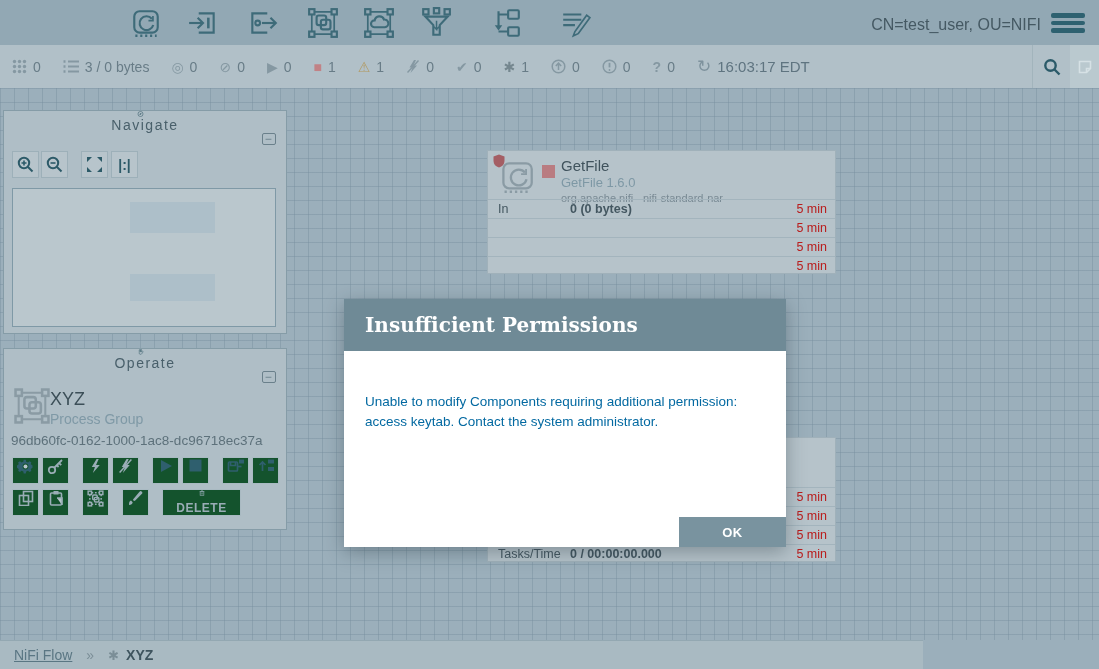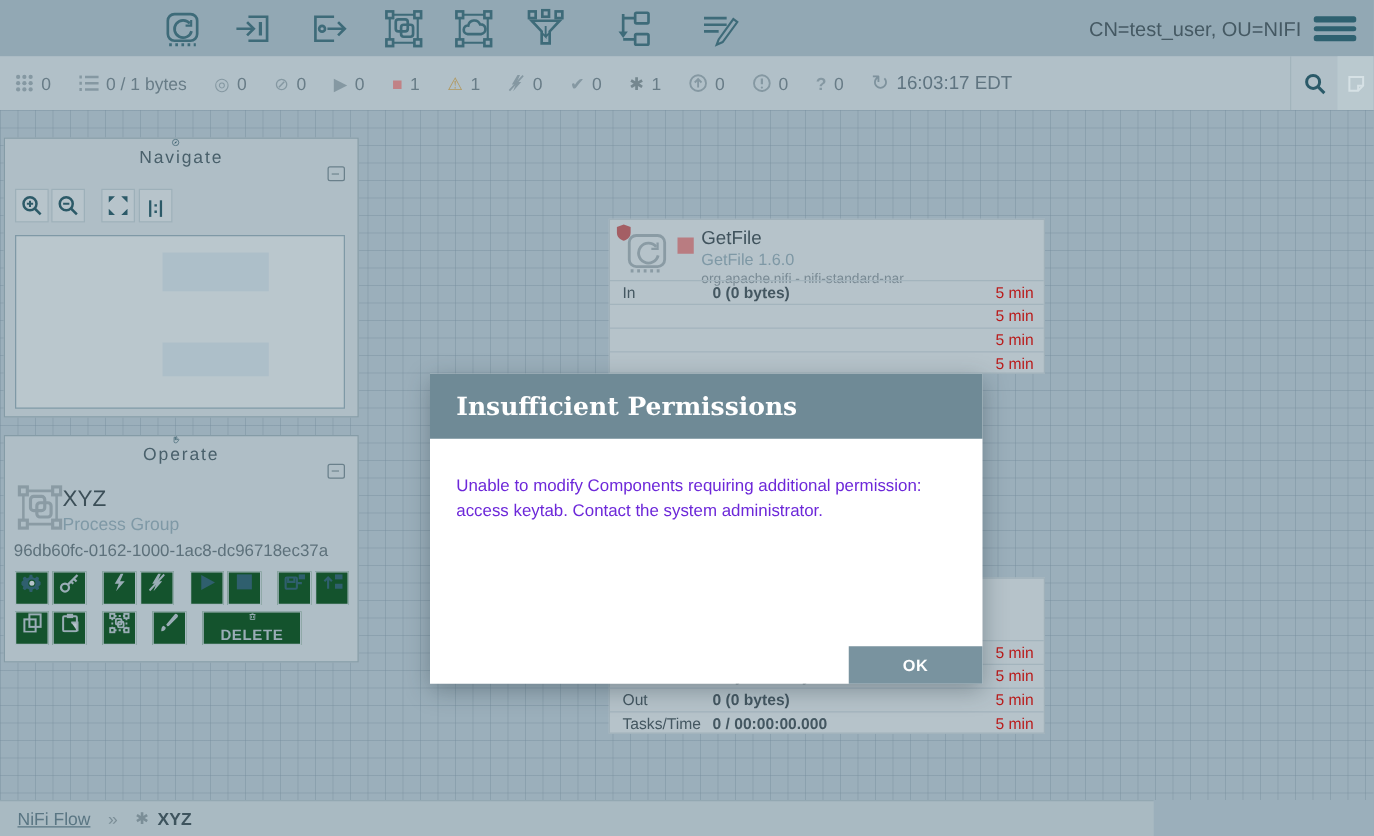--- a/index.html
+++ b/index.html
@@ -43,37 +43,37 @@
   .be-rect { position:absolute; background:#adbfc9; }
 
   .op-name { position:absolute; left:46px; top:40px; font-size:18px; color:#3c4f58; }
   .op-type { position:absolute; left:46px; top:62px; font-size:14px; color:#7f99a6; }
   .op-id   { position:absolute; left:7px;  top:84px; font-size:13.5px; color:#5d717b; }
   .op-btn { position:absolute; width:27px; height:27px; background:#14532d; border:1px solid #a9bac2; color:#2f5f6e; display:flex; align-items:center; justify-content:flex-start; cursor:pointer; font-size:16px;flex-direction:column; }
   .op-btn.dis { color:#9aadb6; cursor:default; }
   .op-del { width:79px; font-size:12px; font-weight:bold; letter-spacing:.5px; gap:5px; }
 
   
-  .proc { position:absolute; width:349px; background:#b6c3ca; border:1px solid #a0b1ba; cursor:move;margin-top:25px; }
+  .proc { position:absolute; width:349px; background:#b6c3ca; border:1px solid #a0b1ba; cursor:move; }
   .proc-title { position:absolute; left:73px; top:6px; font-size:15px; color:#40535d; }
   .proc-ver { position:absolute; left:73px; top:24px; font-size:13px; color:#7e98a5; }
   .proc-bundle { position:absolute; left:73px; top:41px; font-size:11px; color:#798a94; }
   .proc-shield { position:absolute; left:5px; top:3px; }
   .proc-square { position:absolute; left:54px; top:14px; width:13px; height:13px; background:#b97c81; }
   .proc-rows { position:absolute; left:0; right:0; }
   .prow { height:19px; border-top:1px solid #a3b4bd; display:flex; align-items:center; font-size:12.5px; padding:0 8px 0 10px; color:#445761; }
   .prow .pl { width:72px; }
   .prow .pv { font-weight:bold; }
   .prow .pt { margin-left:auto; color:#b91c1c; }
 
   
   .modal { position:absolute; left:344px; top:211px; width:442px; height:248px; background:#fff; box-shadow:0 5px 18px rgba(30,45,55,.35); z-index:10; }
   .modal-h { height:52px; background:#6f8a96; display:flex; align-items:center; padding:0 21px; }
   .modal-title { font-family:"DejaVu Serif","Liberation Serif",serif; font-weight:bold; font-size:20px; color:#fff; }
-  .modal-body { padding:28px 10px 0 21px; font-size:13.5px; line-height:1.45; color:#6d28d9; width:424px; }
+  .modal-body { padding:41px 10px 0 21px; font-size:13.5px; line-height:1.45; color:#0369a1; width:424px; }
   .ok-btn { position:absolute; right:0; bottom:0; width:107px; height:30px; background:#79939f; color:#fff; border:none; font-family:inherit; font-size:13px; font-weight:bold; letter-spacing:.5px; cursor:pointer; }
 
   
   .breadcrumb { position:absolute; left:0; top:640px; width:923px; height:29px; background:#a9bac2; border-top:1px solid #93a8b2; display:flex; align-items:center; padding-left:14px; font-size:14px; }
   .bc-root { color:#5a7683; text-decoration:underline; cursor:pointer; }
   .bc-sep { color:#7b8e97; margin:0 14px; }
   .bc-star { color:#7b8e97; font-size:13px; margin-right:7px; }
   .bc-cur { color:#3e545e; font-weight:bold; }
 </style>
 </head>
@@ -171,21 +171,21 @@
         <circle cx="7.5" cy="12.5" r="1.7"></circle>
         <circle cx="12.5" cy="12.5" r="1.7"></circle>
     </svg>
     <span class="st-v">0</span>
   </div>
   <div class="st-item">
     <svg width="16" height="15" viewBox="0 0 16 15" stroke="#8598a2" stroke-width="2">
       <path d="M5 2.5h11M5 7.5h11M5 12.5h11"></path>
         <path d="M0.5 2.5h2M0.5 7.5h2M0.5 12.5h2" stroke-width="2.4"></path>
     </svg>
-    <span class="st-v">0 / 1 bytes</span>
+    <span class="st-v">3 / 0 bytes</span>
   </div>
   <div class="st-item">
     <span class="st-glyph">◎</span>
     <span class="st-v">0</span>
   </div>
   <div class="st-item">
     <span class="st-glyph">⊘</span>
     <span class="st-v">0</span>
   </div>
   <div class="st-item">

